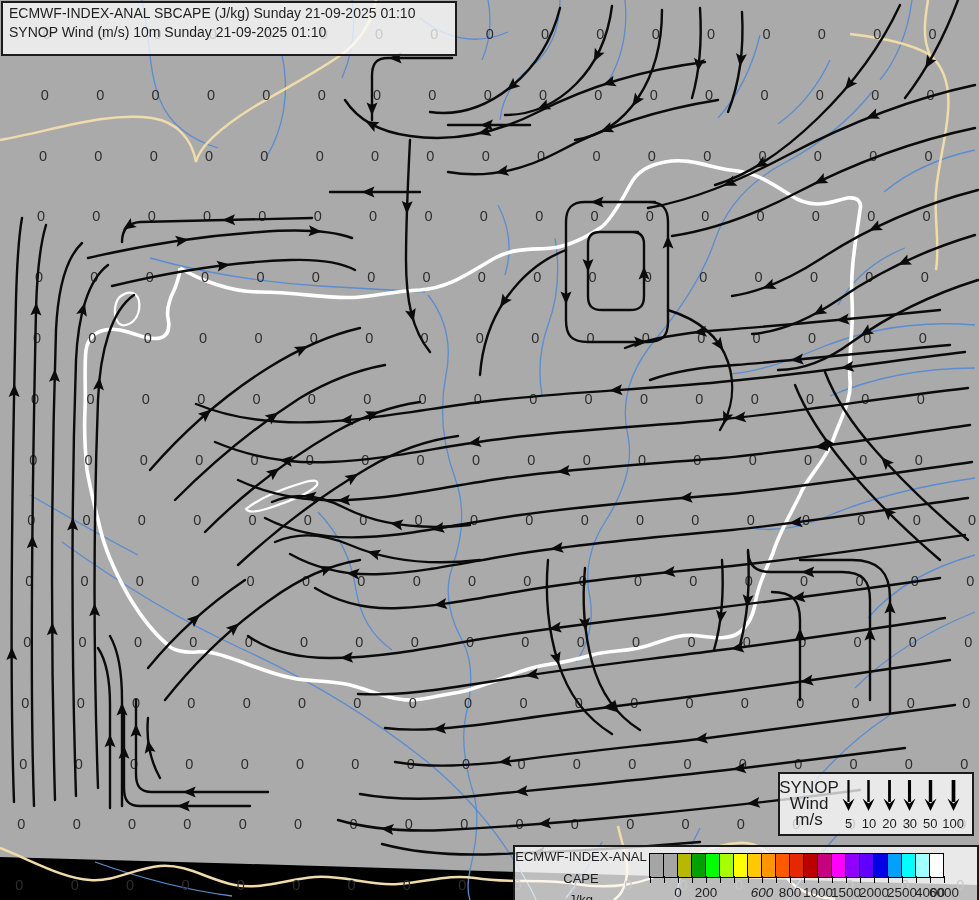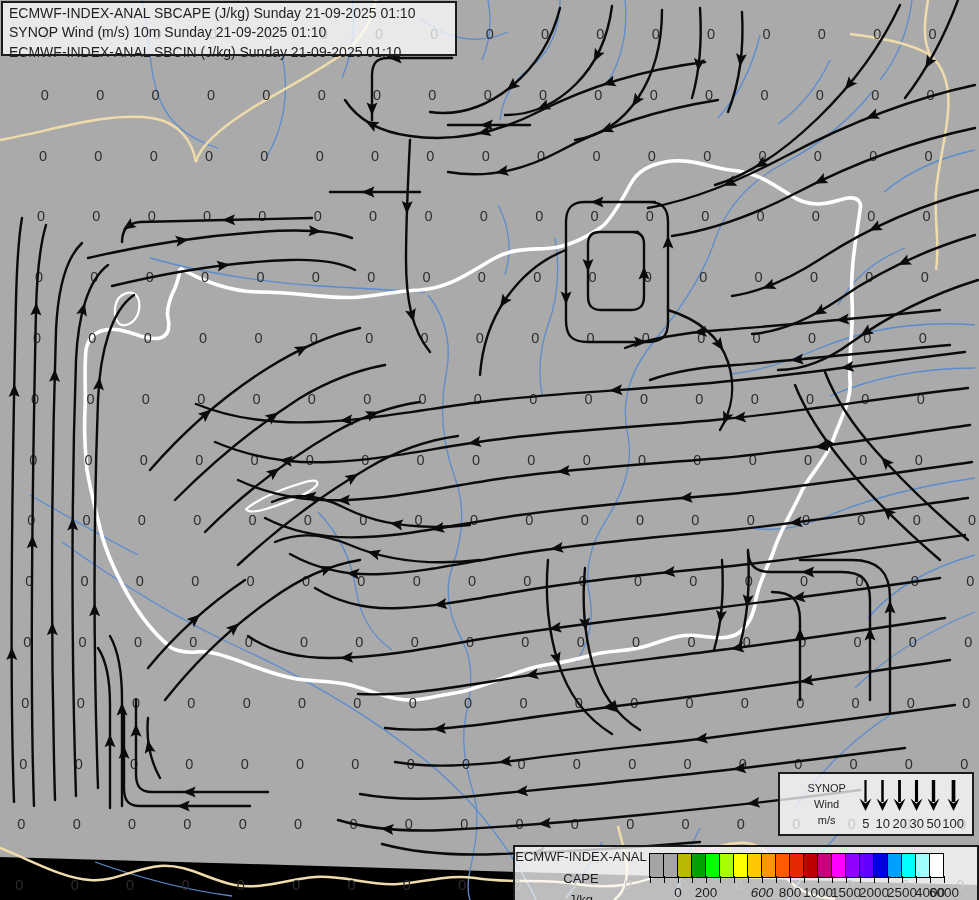--- a/index.html
+++ b/index.html
@@ -5,21 +5,21 @@
   html,body{margin:0;padding:0;width:979px;height:900px;overflow:hidden;
     font-family:"Liberation Sans", sans-serif;background:#aaaaaa;}
   #stage{position:relative;width:979px;height:900px;}
   #mapsvg{position:absolute;left:0;top:0;}
   .legend-box{position:absolute;background:rgba(255,255,255,0.74);
     border:2px solid #1b1b1b;box-sizing:border-box;color:#1f1f1f;}
   #title-box{left:1px;top:1px;width:456px;height:55px;padding:1px 6px;
     font-size:14px;line-height:19.3px;white-space:nowrap;}
   #wind-legend{left:778px;top:772px;width:196px;height:64px;display:flex;align-items:stretch;}
   .wl-titles{width:58px;display:flex;flex-direction:column;justify-content:center;
-    align-items:center;font-size:11px;line-height:16px;margin-left:18px;}
+    align-items:center;font-size:17px;line-height:16px;}
   .wl-arrows{flex:1;display:flex;justify-content:space-between;padding:3px 8px 2px 2px;}
   .wl-col{display:flex;flex-direction:column;align-items:center;justify-content:space-between;}
   .wl-col .spd{font-size:13px;line-height:13px;padding-bottom:2px;}
   #cape-legend{left:513px;top:845px;width:466px;height:68px;font-size:13px;}
   .cl-titles{position:absolute;left:0;top:0;width:132px;height:100%;
     display:flex;flex-direction:column;justify-content:space-between;
     align-items:center;padding:3px 0 4px 0;box-sizing:border-box;line-height:14px;}
   #cl-bar{position:absolute;left:135px;top:6px;display:flex;}
   .swatch{width:13px;height:23px;border:1px solid #000;margin-left:-1px;}
   .cl-tick{position:absolute;width:1px;height:7px;background:#000;top:29px;}
@@ -529,21 +529,20 @@
         <path d="M-4,-5.5 L9,0 L-4,5.5 L-1.5,0 Z" fill="#0b0b0b" transform="translate(721.0,614.4) rotate(96.8)"></path>
         <path d="M-4,-5.5 L9,0 L-4,5.5 L-1.5,0 Z" fill="#0b0b0b" transform="translate(584.9,621.9) rotate(84.4)"></path>
         <path d="M-4,-5.5 L9,0 L-4,5.5 L-1.5,0 Z" fill="#0b0b0b" transform="translate(613.3,706.1) rotate(51.3)"></path>
         <path d="M-4,-5.5 L9,0 L-4,5.5 L-1.5,0 Z" fill="#0b0b0b" transform="translate(556.4,656.7) rotate(73.8)"></path>
       </g>
   </svg>
 
   <div id="title-box" class="legend-box">
     <div>ECMWF-INDEX-ANAL SBCAPE (J/kg) Sunday 21-09-2025 01:10</div>
     <div>SYNOP Wind (m/s) 10m Sunday 21-09-2025 01:10</div>
-    <div>ECMWF-INDEX-ANAL SBCIN (J/kg) Sunday 21-09-2025 01:10</div>
   </div>
 
   <div id="wind-legend" class="legend-box">
     <div class="wl-titles">
       <div>SYNOP</div>
       <div>Wind</div>
       <div>m/s</div>
     </div>
     <div class="wl-arrows" id="wl-arrows">
         <div class="wl-col">

